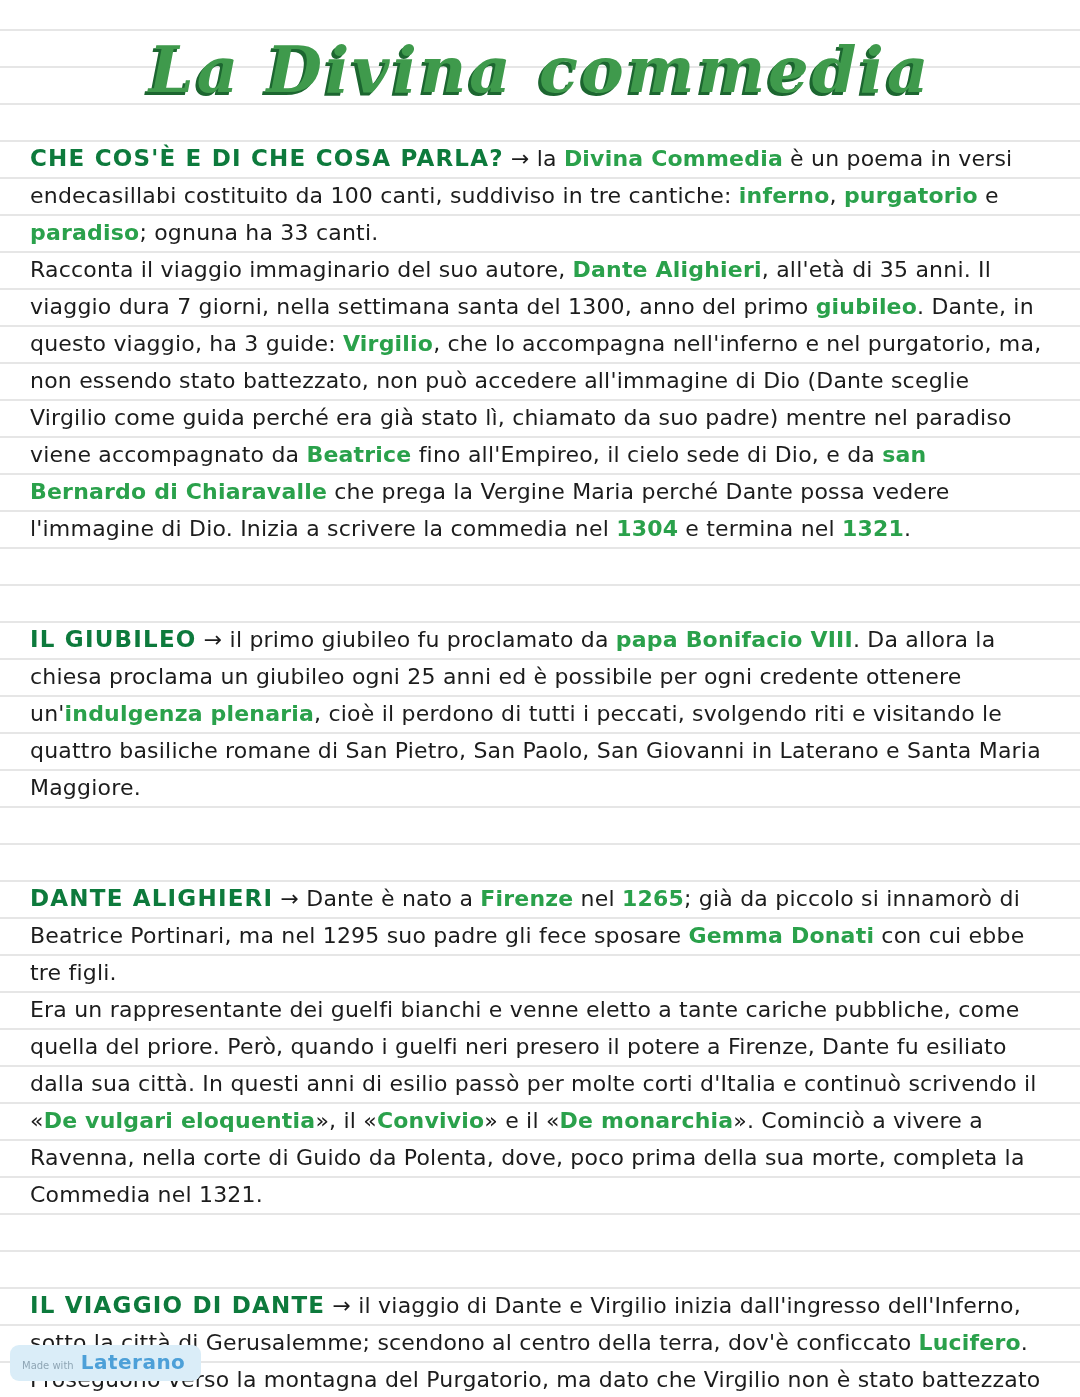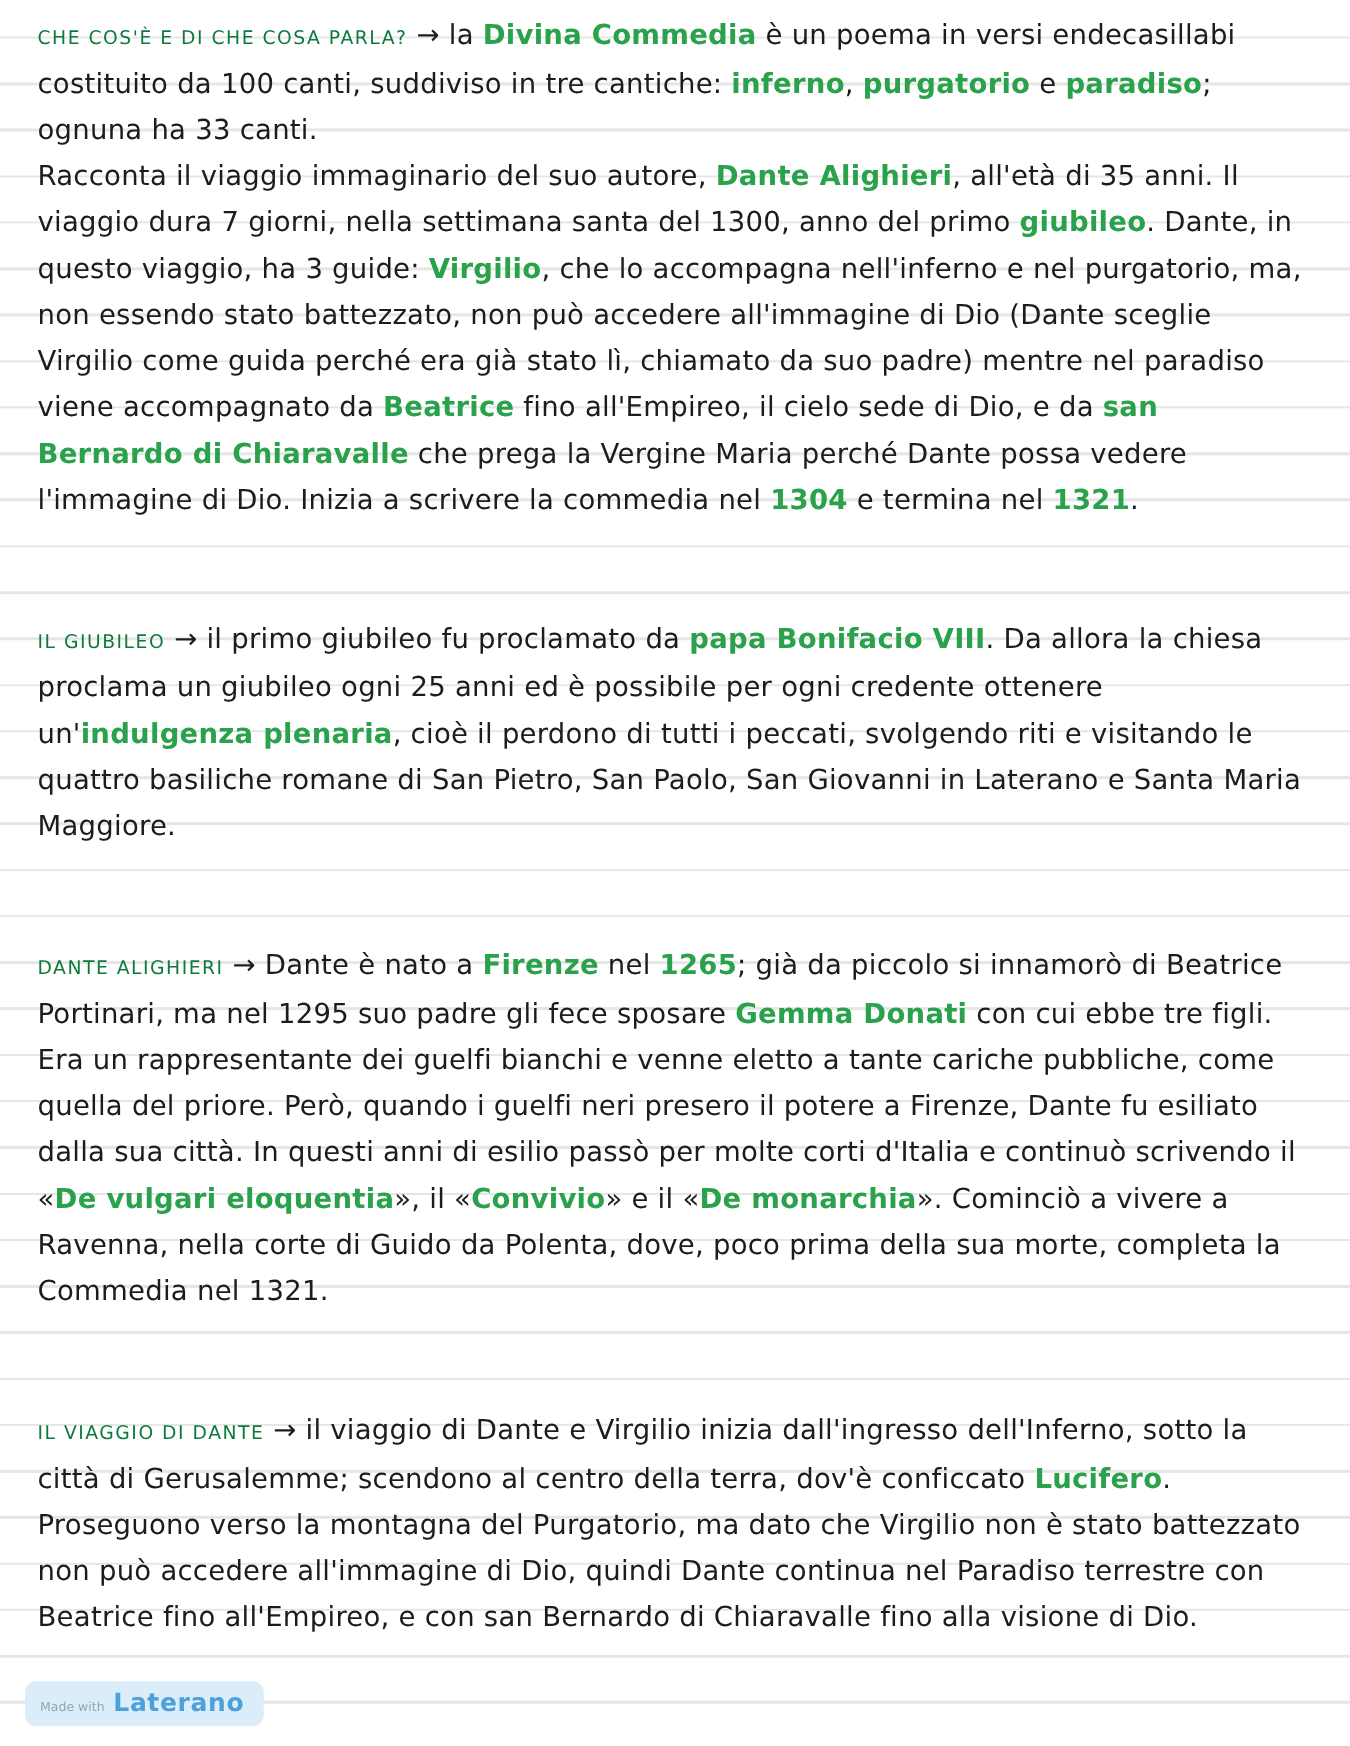--- a/index.html
+++ b/index.html
@@ -46,34 +46,34 @@
     margin: 0 0 74px 0;
     font-size: 22px;
     line-height: 37px;
     letter-spacing: 0.2px;
     white-space: pre-wrap;
     font-weight: 500;
   }
   .para:last-child { margin-bottom: 0; }
   .seg-heading {
     color: var(--heading-green, #0d7a3c);
-    font-weight: normal;
+    font-weight: bold;
     letter-spacing: 1.2px;
-    font-size: 15px;
+    font-size: 23px;
   }
   .seg-kw {
     color: var(--keyword-green, #2aa14b);
     font-weight: 700;
   }
   .seg-plain {
     color: var(--text-black, #1c1c1c);
   }
   .watermark {
     position: absolute;
-    left: 20px;
+    left: 10px;
     bottom: 16px;
     display: flex;
     align-items: baseline;
     gap: 7px;
     background: var(--badge-bg, #daedf8);
     border-radius: 9px;
     padding: 5px 16px 7px 12px;
   }
   .made-with {
     font-size: 10px;
@@ -84,20 +84,21 @@
     font-weight: 600;
     letter-spacing: 0.5px;
     color: var(--brand-blue, #4da0d8);
   }
 </style>
 </head>
 <body>
 
 <div class="page">
 
+  <h1 class="title">La Divina commedia</h1>
 
   <div class="content">
     <p class="para"><span class="seg-heading">CHE COS'È E DI CHE COSA PARLA?</span><span class="seg-plain"> → la </span><span class="seg-kw">Divina Commedia</span><span class="seg-plain"> è un poema in versi endecasillabi costituito da 100 canti, suddiviso in tre cantiche: </span><span class="seg-kw">inferno</span><span class="seg-plain">, </span><span class="seg-kw">purgatorio</span><span class="seg-plain"> e </span><span class="seg-kw">paradiso</span><span class="seg-plain">; ognuna ha 33 canti.
 Racconta il viaggio immaginario del suo autore, </span><span class="seg-kw">Dante Alighieri</span><span class="seg-plain">, all'età di 35 anni. Il viaggio dura 7 giorni, nella settimana santa del 1300, anno del primo </span><span class="seg-kw">giubileo</span><span class="seg-plain">. Dante, in questo viaggio, ha 3 guide: </span><span class="seg-kw">Virgilio</span><span class="seg-plain">, che lo accompagna nell'inferno e nel purgatorio, ma, non essendo stato battezzato, non può accedere all'immagine di Dio (Dante sceglie Virgilio come guida perché era già stato lì, chiamato da suo padre) mentre nel paradiso viene accompagnato da </span><span class="seg-kw">Beatrice</span><span class="seg-plain"> fino all'Empireo, il cielo sede di Dio, e da </span><span class="seg-kw">san Bernardo di Chiaravalle</span><span class="seg-plain"> che prega la Vergine Maria perché Dante possa vedere l'immagine di Dio. Inizia a scrivere la commedia nel </span><span class="seg-kw">1304</span><span class="seg-plain"> e termina nel </span><span class="seg-kw">1321</span><span class="seg-plain">.</span></p>
 
     <p class="para"><span class="seg-heading">IL GIUBILEO</span><span class="seg-plain"> → il primo giubileo fu proclamato da </span><span class="seg-kw">papa Bonifacio VIII</span><span class="seg-plain">. Da allora la chiesa proclama un giubileo ogni 25 anni ed è possibile per ogni credente ottenere un'</span><span class="seg-kw">indulgenza plenaria</span><span class="seg-plain">, cioè il perdono di tutti i peccati, svolgendo riti e visitando le quattro basiliche romane di San Pietro, San Paolo, San Giovanni in Laterano e Santa Maria Maggiore.</span></p>
 
     <p class="para"><span class="seg-heading">DANTE ALIGHIERI</span><span class="seg-plain"> → Dante è nato a </span><span class="seg-kw">Firenze</span><span class="seg-plain"> nel </span><span class="seg-kw">1265</span><span class="seg-plain">; già da piccolo si innamorò di Beatrice Portinari, ma nel 1295 suo padre gli fece sposare </span><span class="seg-kw">Gemma Donati</span><span class="seg-plain"> con cui ebbe tre figli.
 Era un rappresentante dei guelfi bianchi e venne eletto a tante cariche pubbliche, come quella del priore. Però, quando i guelfi neri presero il potere a Firenze, Dante fu esiliato dalla sua città. In questi anni di esilio passò per molte corti d'Italia e continuò scrivendo il «</span><span class="seg-kw">De vulgari eloquentia</span><span class="seg-plain">», il «</span><span class="seg-kw">Convivio</span><span class="seg-plain">» e il «</span><span class="seg-kw">De monarchia</span><span class="seg-plain">». Cominciò a vivere a Ravenna, nella corte di Guido da Polenta, dove, poco prima della sua morte, completa la Commedia nel 1321.</span></p>
 

